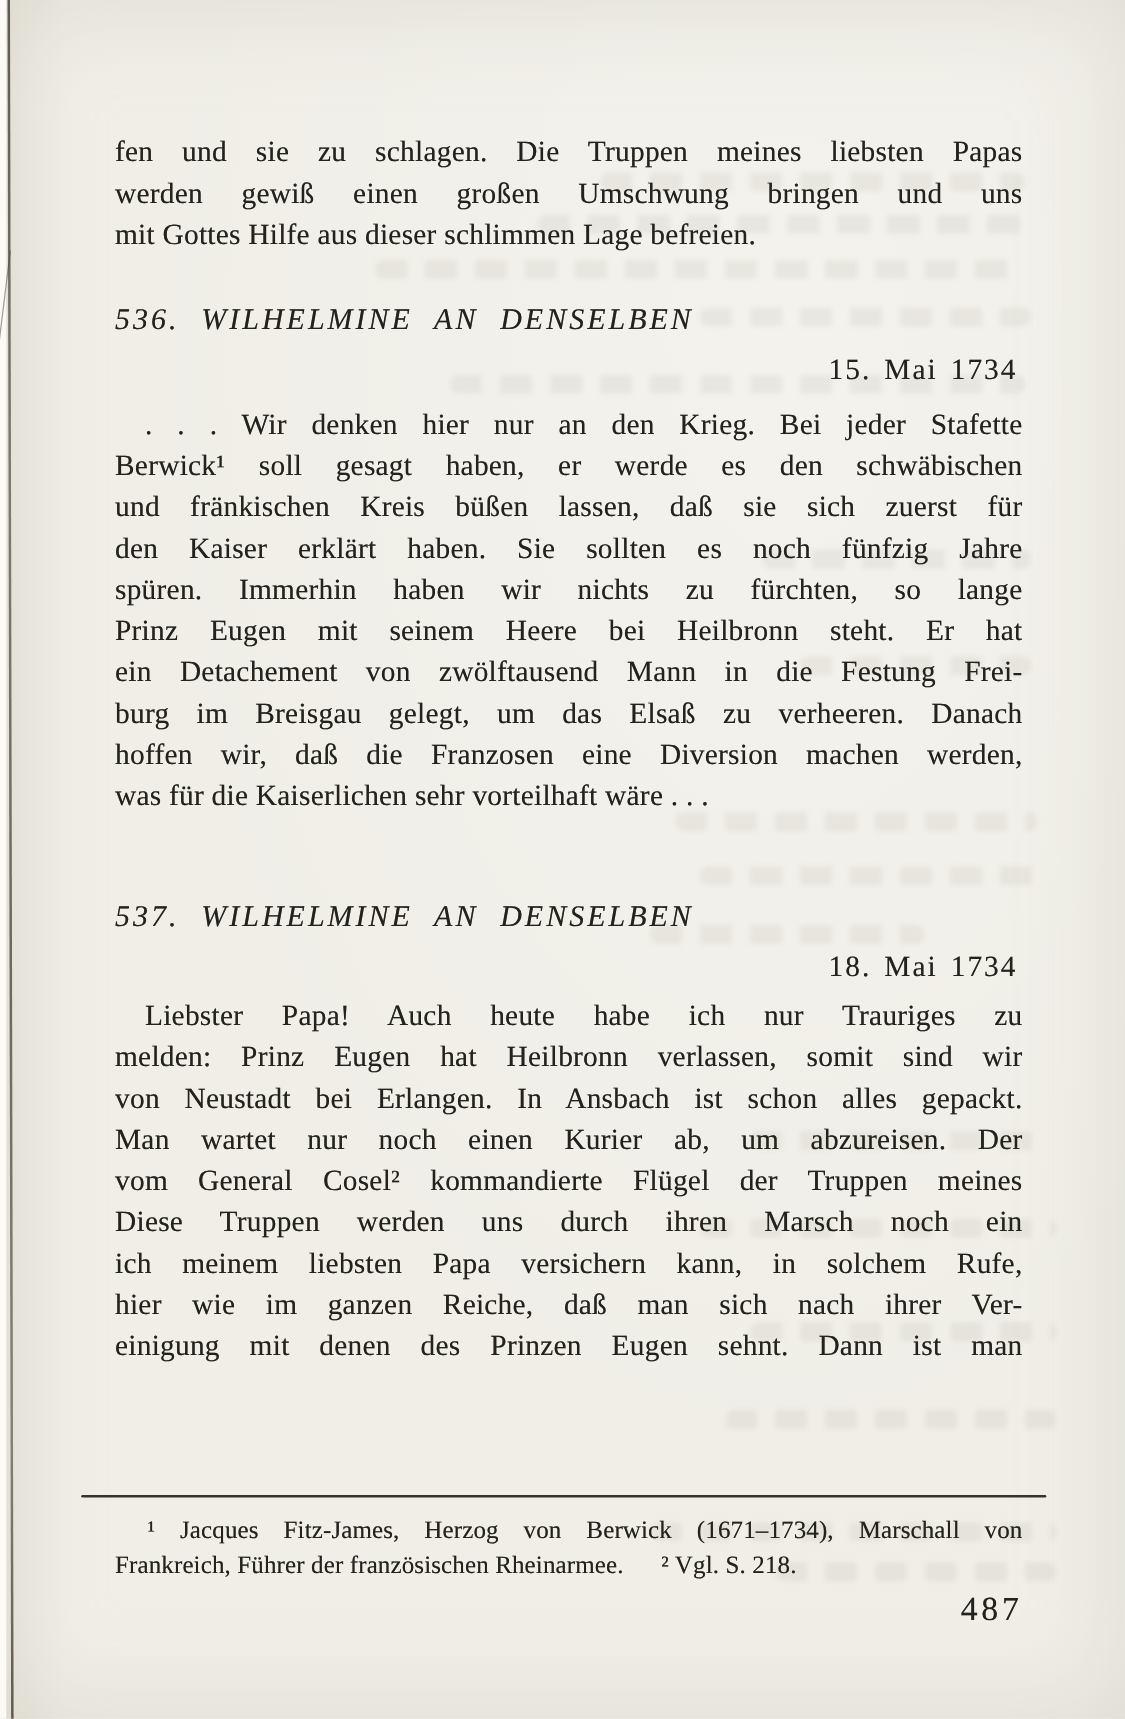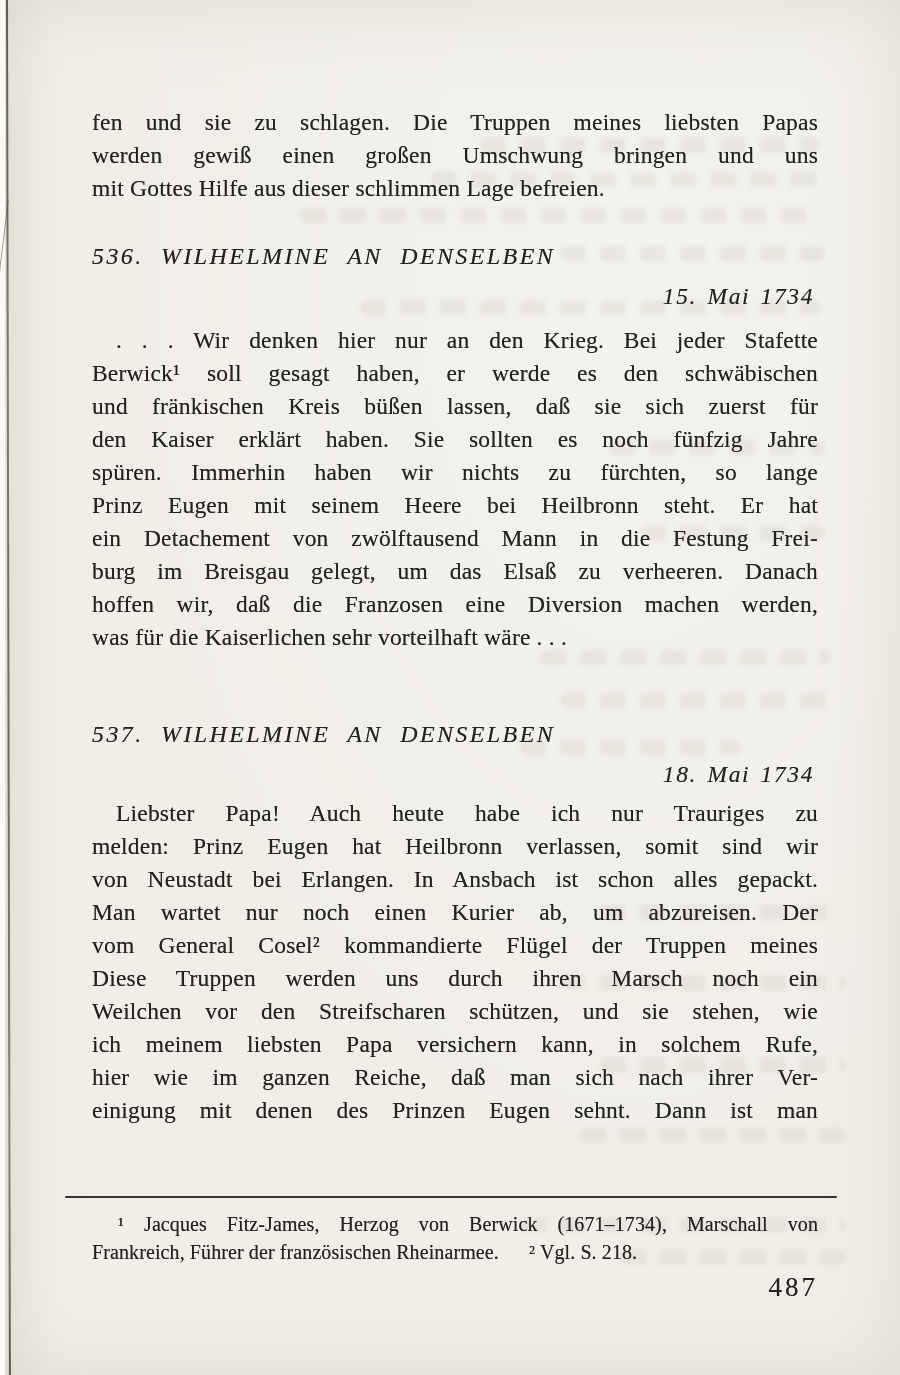--- a/index.html
+++ b/index.html
@@ -48,21 +48,20 @@
   .line.indent{padding-left:24px;}
   .letter-heading{
     font-style:italic;font-size:24px;line-height:33px;
     letter-spacing:2.4px;word-spacing:9px;
     text-shadow:0 0 0.5px rgba(35,34,29,0.5);
   }
   .letter-date{
     font-size:23.5px;line-height:33px;text-align:right;padding-right:4px;
     letter-spacing:1.6px;word-spacing:3px;
     text-shadow:0 0 0.5px rgba(35,34,29,0.5);
-    font-style:italic;
   }
   .fn-rule{
     position:absolute;left:-15px;width:772px;height:2.4px;
     background:#34332d;border-radius:1px;
   }
   .footnote .line{
     height:28px;line-height:28px;font-size:20px;letter-spacing:0.1px;
   }
   .footnote .line.indent{padding-left:26px;}
   .page-number{
@@ -122,21 +121,20 @@
 
     <div class="block letter-heading" style="top:718px">537. WILHELMINE AN DENSELBEN</div>
     <div class="block letter-date" style="top:758px">18. Mai 1734</div>
     <div class="block" style="top:797px">
         <div class="line indent">Liebster Papa! Auch heute habe ich nur Trauriges zu</div>
         <div class="line">melden: Prinz Eugen hat Heilbronn verlassen, somit sind wir</div>
         <div class="line">von Neustadt bei Erlangen. In Ansbach ist schon alles gepackt.</div>
         <div class="line">Man wartet nur noch einen Kurier ab, um abzureisen. Der</div>
         <div class="line">vom General Cosel² kommandierte Flügel der Truppen meines</div>
         <div class="line">Diese Truppen werden uns durch ihren Marsch noch ein</div>
-        <div class="line">Weilchen vor den Streifscharen schützen, und sie stehen, wie</div>
         <div class="line">ich meinem liebsten Papa versichern kann, in solchem Rufe,</div>
         <div class="line">hier wie im ganzen Reiche, daß man sich nach ihrer Ver-</div>
         <div class="line">einigung mit denen des Prinzen Eugen sehnt. Dann ist man</div>
       </div>
 
     <div class="fn-rule" style="top:1196px"></div>
     <div class="block footnote" style="top:1210px">
         <div class="line indent">¹ Jacques Fitz-James, Herzog von Berwick (1671–1734), Marschall von</div>
         <div class="line short">Frankreich, Führer der französischen Rheinarmee.  ² Vgl. S. 218.</div>
       </div>

